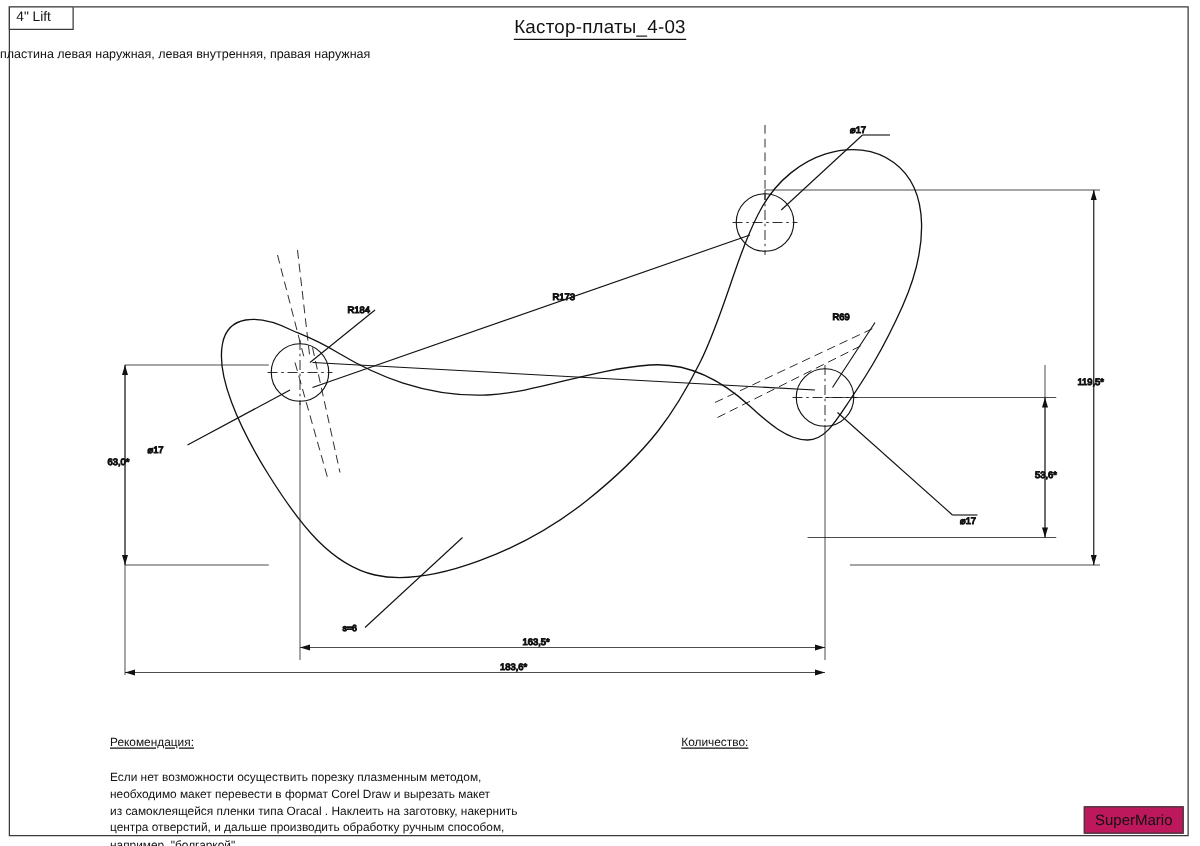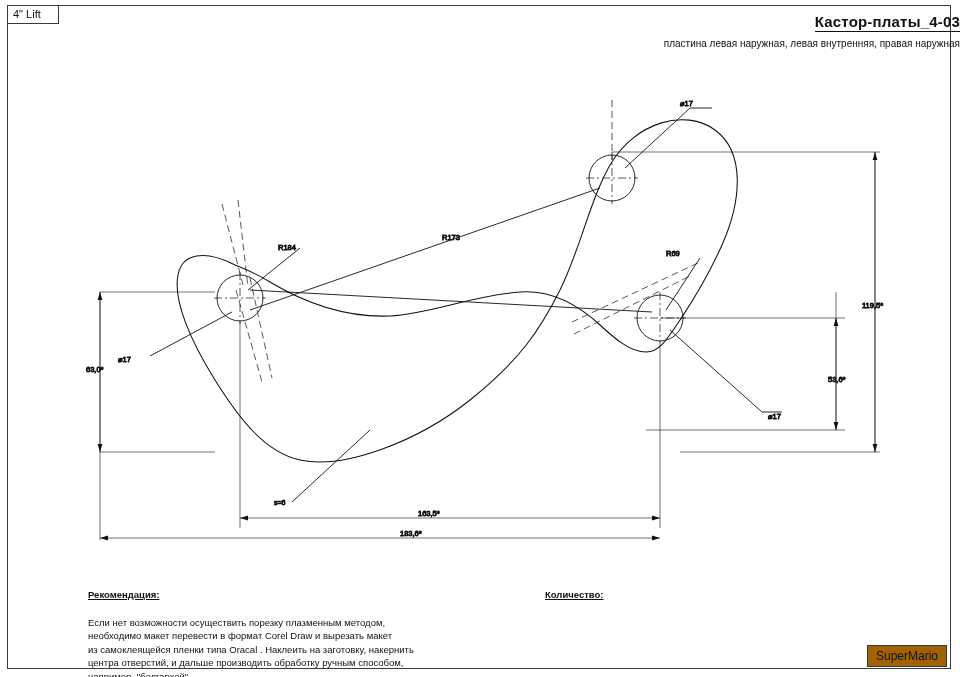--- a/index.html
+++ b/index.html
@@ -43,67 +43,67 @@
     z-index: 5;
   }
   .watermark {
     position: absolute;
     right: 13px;
     bottom: 10px;
     min-width: 80px;
     height: 22px;
     border: 1px solid #3a3a3a;
     box-sizing: border-box;
-    background: #a16207;
+    background: #be185d;
     font-size: 12px;
     line-height: 20px;
     text-align: center;
     padding: 0 8px;
     z-index: 5;
     margin-top: 32px;
   }
   .title {
     position: absolute;
     left: 0;
     right: 0;
     top: 13px;
-    text-align: right;
+    text-align: center;
     font-size: 15px;
-    font-weight: bold;
+    font-weight: normal;
     letter-spacing: 0.2px;
   }
   .title .underline {
     border-bottom: 1px solid #111;
     padding-bottom: 1px;
   }
   .subtitle {
     position: absolute;
     left: 0;
     right: 0;
     top: 38px;
-    text-align: right;
+    text-align: left;
     font-size: 10px;
   }
   svg.draw {
     position: absolute;
     left: 0;
     top: 0;
     width: 960px;
     height: 677px;
   }
   .notes {
     position: absolute;
     font-size: 9.5px;
     line-height: 13.5px;
     white-space: pre-line;
   }
   .notes-left { left: 88px; top: 574px; width: 440px; }
   .notes-right { left: 545px; top: 574px; width: 330px; }
   .notes-head {
-    font-weight: bold;
+    font-weight: normal;
     text-decoration: underline;
     display: block;
     margin-bottom: 1px;
   }
   .dim-text { font-size: 7.5px; fill: #111; font-family: "Liberation Sans", sans-serif; }
   .dim-text-sm { font-size: 7px; fill: #111; font-family: "Liberation Sans", sans-serif; }
   line, path, circle, ellipse { vector-effect: non-scaling-stroke; }
 </style>
 </head>
 <body>

